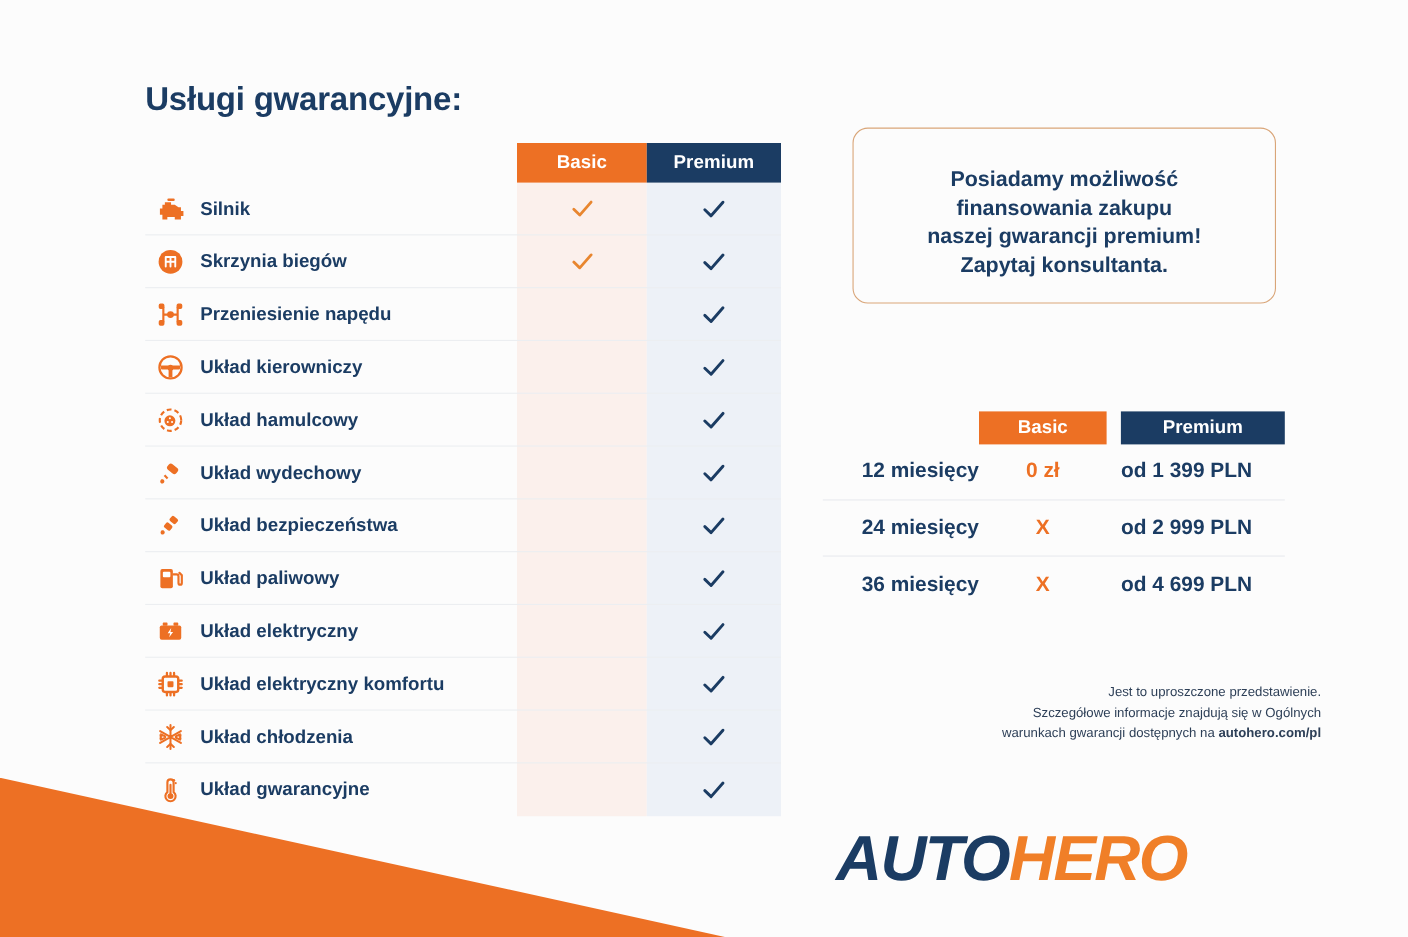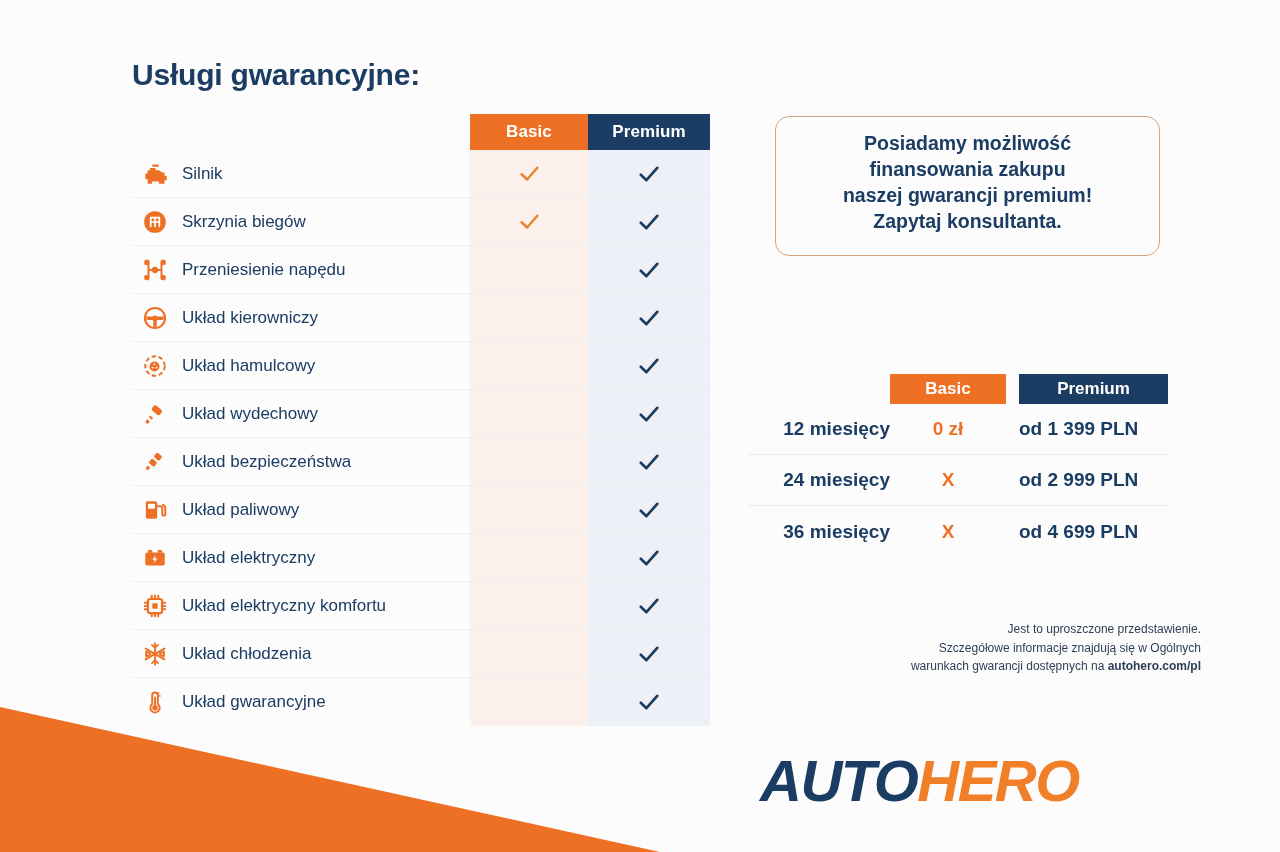--- a/index.html
+++ b/index.html
@@ -33,21 +33,21 @@
   .canvas {
     position: absolute;
     inset: 0;
     z-index: 2;
   }
 
   
   .left-pane {
     position: absolute;
     left: 132px;
-    top: 58px;
+    top: 74px;
     width: 580px;
   }
 
   .page-title {
     font-size: 30px;
     font-weight: bold;
     color: #1b3c63;
     letter-spacing: -0.2px;
     margin-bottom: 22px;
   }
@@ -87,20 +87,21 @@
   .col-head.basic   { width: 118px; background: #ED7024; }
   .col-head.premium { width: 122px; background: #1B3C63; }
 
   .feat-row {
     position: relative;
     display: flex;
     align-items: center;
     height: 48px;
     border-bottom: 1px solid #eceef1;
     z-index: 1;
+    font-weight: bold;
   }
   .feat-row:last-child { border-bottom: none; }
 
   .feat-icon {
     width: 46px;
     display: flex;
     align-items: center;
     justify-content: center;
     flex: none;
   }
@@ -130,21 +131,21 @@
   .right-pane {
     position: absolute;
     left: 775px;
     top: 116px;
     width: 385px;
   }
 
   .promo-box {
     border: 1.5px solid #d9a578;
     border-radius: 14px;
-    padding: 14px 18px 20px;
+    padding: 34px 18px 20px;
     text-align: center;
     background: #fcfcfc;
   }
   .promo-line {
     font-size: 19.5px;
     font-weight: bold;
     color: #1b3c63;
     line-height: 1.33;
     white-space: nowrap;
   }

